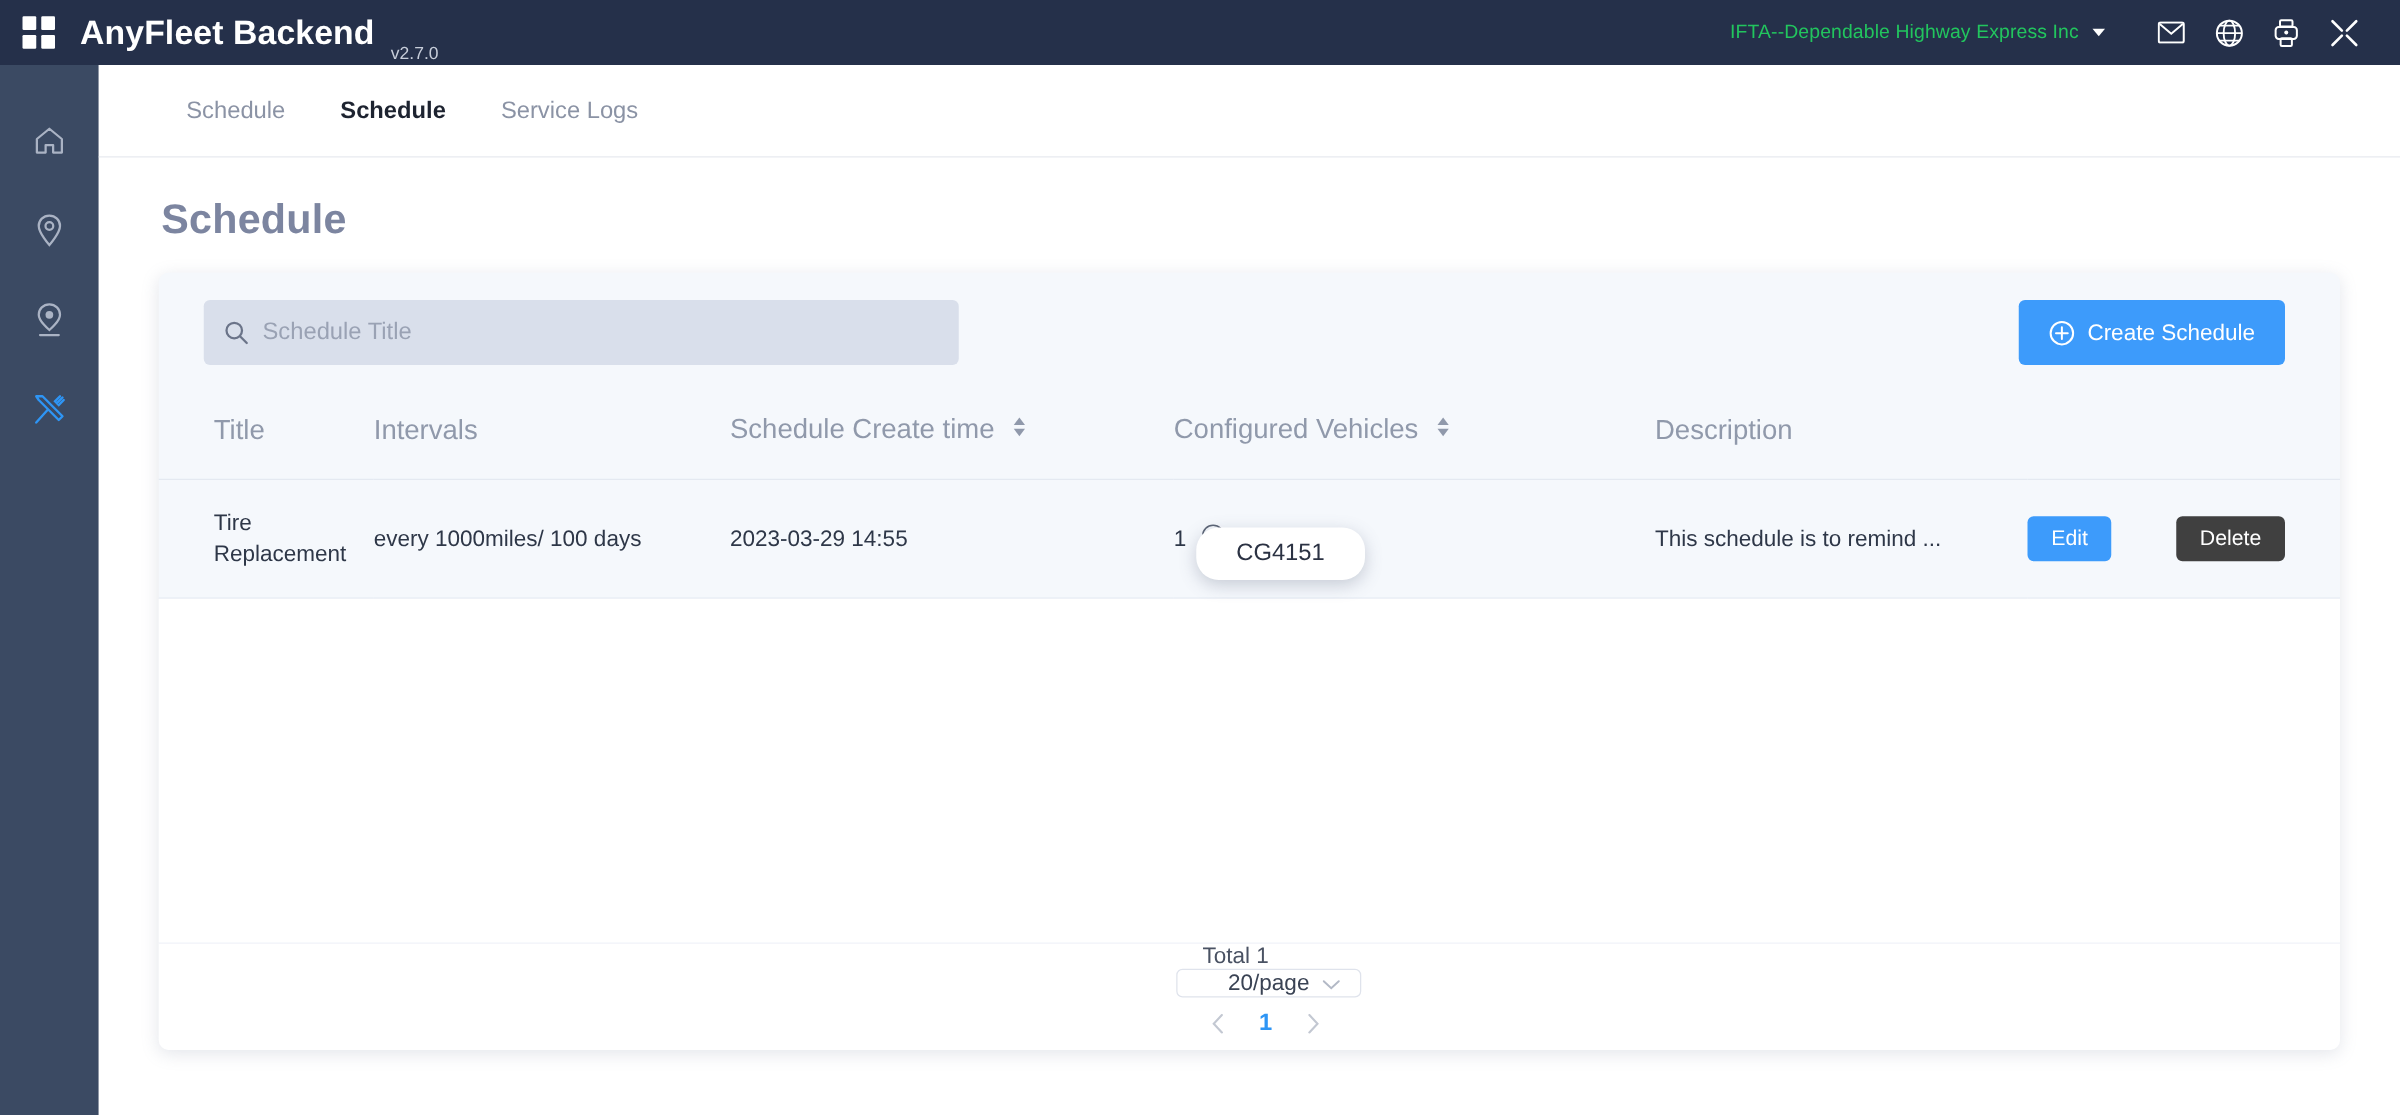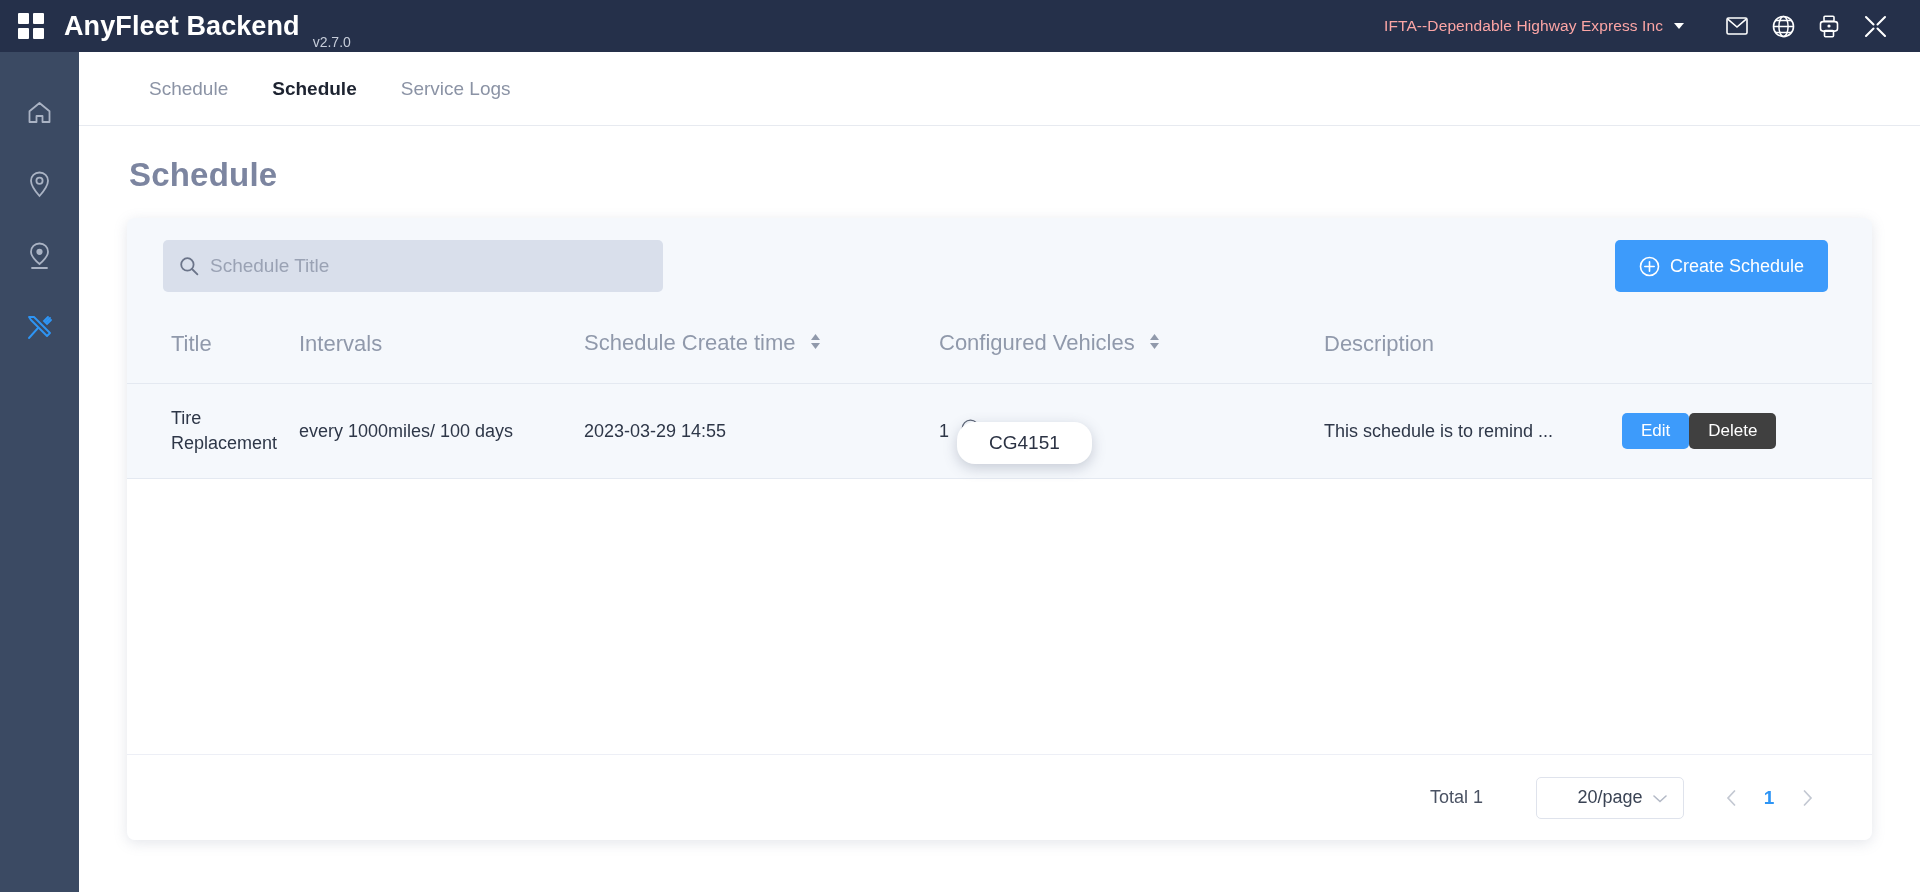--- a/index.html
+++ b/index.html
@@ -24,21 +24,21 @@
     display: grid; grid-template-columns: 11px 11px; grid-template-rows: 11px 11px;
     gap: 4px; margin-right: 20px; flex: none;
   }
   .logo-grid i { display: block; background: #ffffff; border-radius: 1px; }
   .app-title {
     color: #ffffff; font-size: 27px; font-weight: 700; letter-spacing: .1px;
     line-height: 1;
   }
   .app-version { color: #c7cdda; font-size: 14px; margin-left: 13px; align-self: flex-end; padding-bottom: 2px; }
   .topbar-right { margin-left: auto; display: flex; align-items: center; gap: 0; }
-  .org-name { color: #fca5a5; font-size: 15.5px; letter-spacing: .1px; text-align: right; }
+  .org-name { color: #22c55e; font-size: 15.5px; letter-spacing: .1px; text-align: right; }
   .caret-down {
     width: 0; height: 0; margin-left: 11px; margin-right: 30px;
     border-left: 5px solid transparent; border-right: 5px solid transparent;
     border-top: 6px solid #ffffff;
   }
   .hicon { width: 46px; height: 40px; display: flex; align-items: center; justify-content: center; }
   .hicon svg { display: block; }
 
   
   .body-wrap { flex: 1; display: flex; min-height: 0; }
@@ -88,21 +88,21 @@
     display: flex; flex-direction: column;
     overflow: visible;
     position: relative;
   }
   .card-toolbar {
     height: 96px; min-height: 96px;
     display: flex; align-items: center;
     padding: 0 44px 0 36px;
   }
   .search-box {
-    width: 500px; height: 52px;
+    width: 604px; height: 52px;
     background: #d9dfeb;
     border-radius: 5px;
     display: flex; align-items: center;
     padding: 0 16px;
   }
   .search-box svg { flex: none; }
   .search-input {
     border: 0; outline: none; background: transparent;
     font-family: inherit; font-size: 19px; color: #3c4558;
     margin-left: 11px; width: 100%;
@@ -141,21 +141,21 @@
   .tbl .c2 { width: 285px; }
   .tbl .c3 { width: 355px; }
   .tbl .c4 { width: 385px; }
   .tbl .c5 { width: auto; }
   .tbl .c6 { width: 250px; padding-right: 44px; }
   .cell-multiline { line-height: 1.38; }
   .vehicles-cell { position: relative; }
   .vehicles-inline { display: flex; align-items: center; gap: 12px; }
   .info-icon { display: block; cursor: pointer; }
   .desc { color: #4b5566; }
-  .actions { display: flex; justify-content: flex-start; gap: 0; }
+  .actions { display: flex; justify-content: space-between; gap: 0; }
   .btn-edit, .btn-del {
     border: 0; border-radius: 5px; color: #fff;
     font-family: inherit; font-size: 17px;
     height: 36px; padding: 0 19px; cursor: pointer;
   }
   .btn-edit { background: #3d9bfb; }
   .btn-del { background: #404040; }
 
   
   .tooltip {
@@ -172,20 +172,21 @@
 
   .card-body-fill { flex: 1; background: #ffffff; }
   .card-footer {
     height: 86px; min-height: 86px;
     background: #ffffff;
     border-top: 1px solid #edeff6;
     border-radius: 0 0 8px 8px;
     display: flex; align-items: center; justify-content: flex-end;
     padding: 0 44px;
     gap: 0;
+    flex-direction: column;
   }
   .total-txt { font-size: 18px; color: #4a5263; margin-right: 22px; }
   .pagesize {
     width: 148px; height: 42px;
     border: 1px solid #dfe3ec; border-radius: 5px;
     background: #fff;
     display: flex; align-items: center; justify-content: center;
     position: relative; font-size: 18px; color: #3a4354; cursor: pointer; margin-left: 31px;
   }
   .pagesize .chev { position: absolute; right: 16px; top: 50%; transform: translateY(-50%); }

